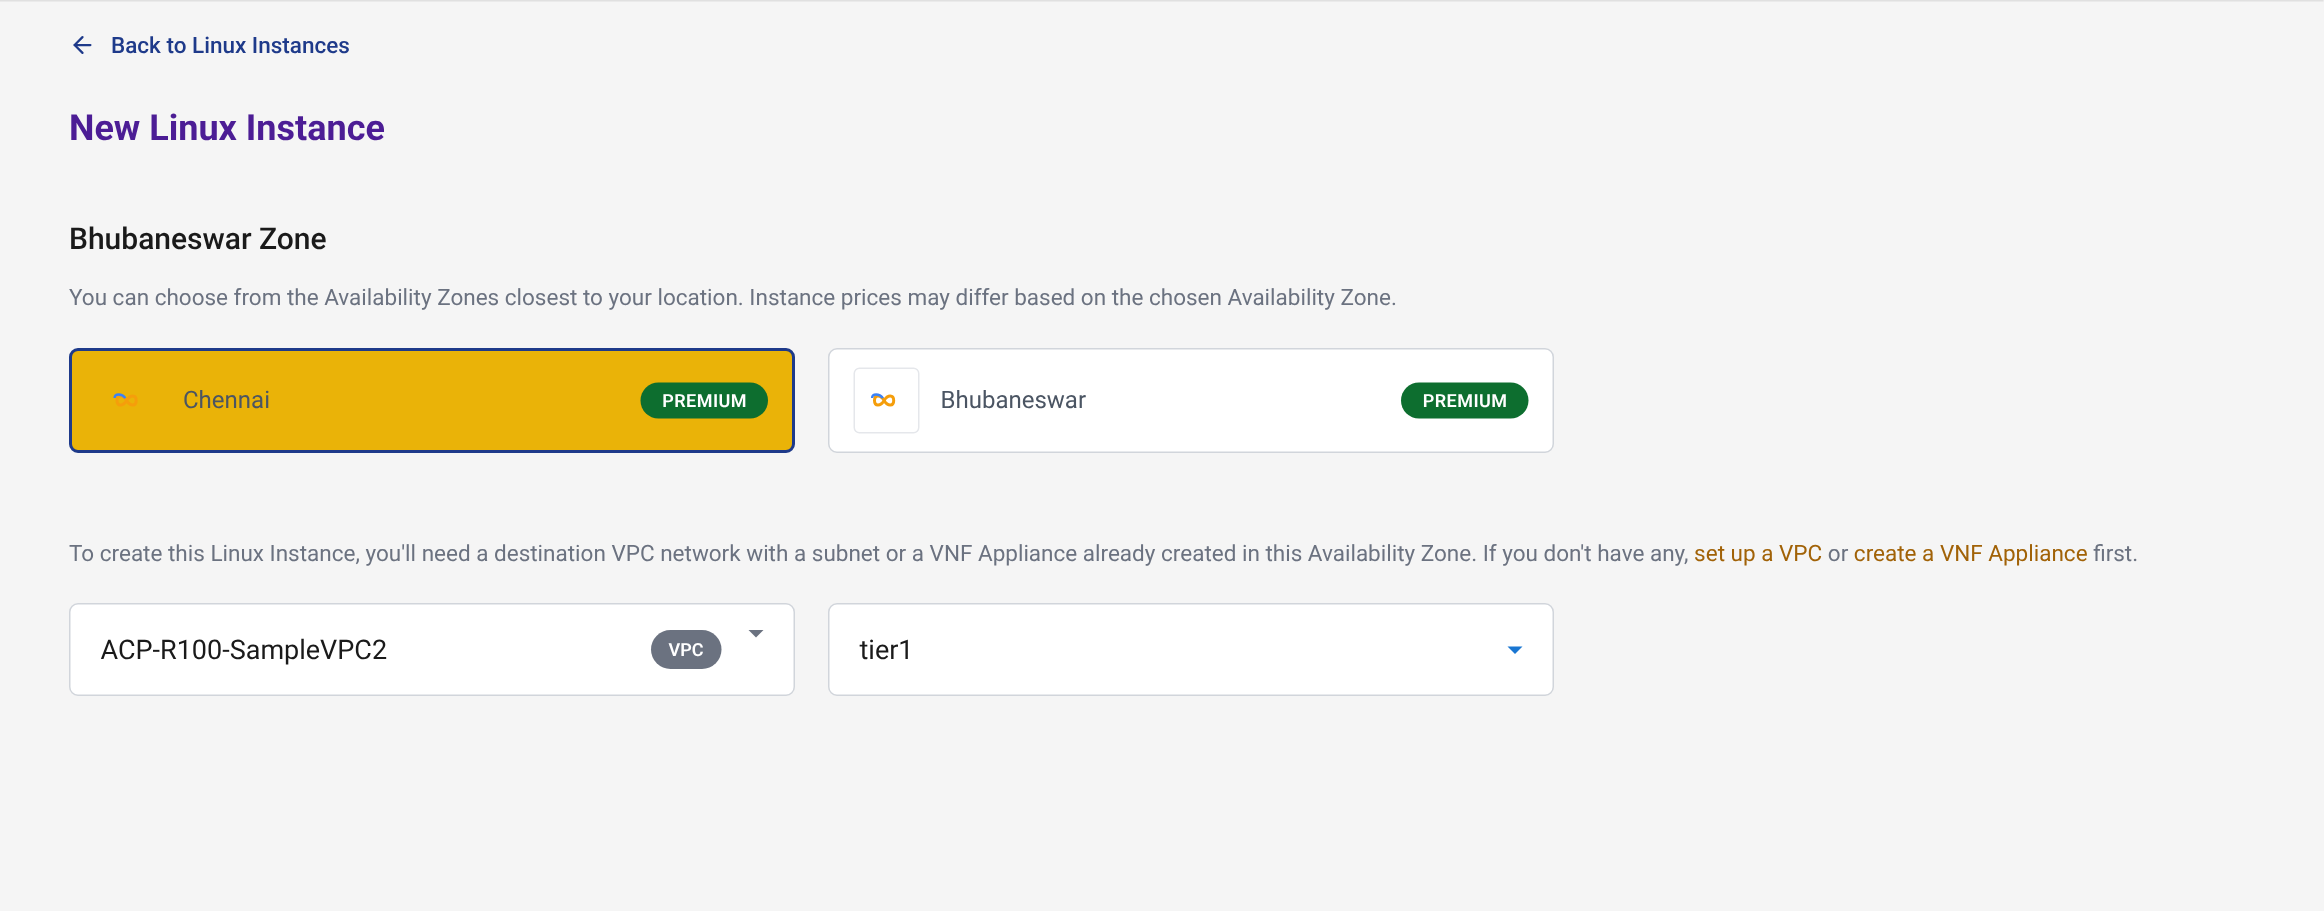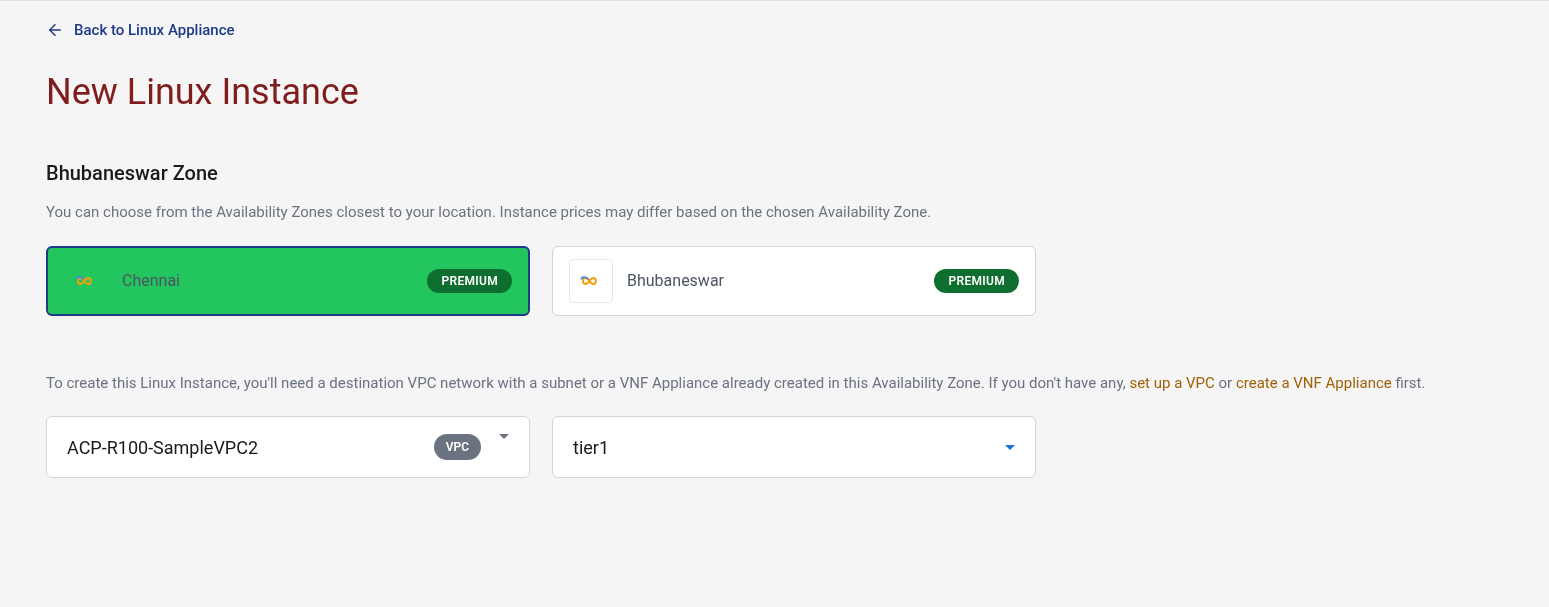--- a/index.html
+++ b/index.html
@@ -27,23 +27,23 @@
       font-weight: 500;
       margin-bottom: 32px;
       cursor: pointer;
     }
     .back-arrow {
       margin-right: 10px;
       display: inline-flex;
       align-items: center;
     }
     .page-title {
-      font-size: 36px;
-      font-weight: 400;
-      color: #7f1d1d;
+      font-size: 24px;
+      font-weight: 700;
+      color: #4c1d95;
       margin-bottom: 48px;
     }
     .section-title {
       font-size: 20px;
       font-weight: 500;
       color: #1a1a1a;
       margin-bottom: 16px;
     }
     .section-desc {
       font-size: 15px;
@@ -67,21 +67,21 @@
       background: #fff;
       border: 1px solid #d1d5db;
       border-radius: 6px;
       display: flex;
       align-items: center;
       justify-content: space-between;
       padding: 0 16px 0 16px;
       cursor: pointer;
     }
     .zone-card.selected {
-      background: #22c55e;
+      background: #eab308;
       border: 2px solid #1e3a8a;
     }
     .zone-left {
       display: flex;
       align-items: center;
       gap: 14px;
     }
     .zone-icon-wrap {
       width: 32px;
       height: 32px;
@@ -172,21 +172,21 @@
 <body>
 
 <div class="container">
   <a class="back-link">
     <span class="back-arrow">
       <svg width="18" height="18" viewBox="0 0 24 24" fill="none" stroke="#1e3a8a" stroke-width="2" stroke-linecap="round" stroke-linejoin="round">
         <line x1="19" y1="12" x2="5" y2="12"></line>
         <polyline points="12 19 5 12 12 5"></polyline>
       </svg>
     </span>
-    <span>Back to Linux Appliance</span>
+    <span>Back to Linux Instances</span>
   </a>
 
   <h1 class="page-title">New Linux Instance</h1>
 
   <h2 class="section-title">Bhubaneswar Zone</h2>
   <p class="section-desc">You can choose from the Availability Zones closest to your location. Instance prices may differ based on the chosen Availability Zone.</p>
 
   <div class="zone-cards">
     <div class="zone-card selected">
       <div class="zone-left">

